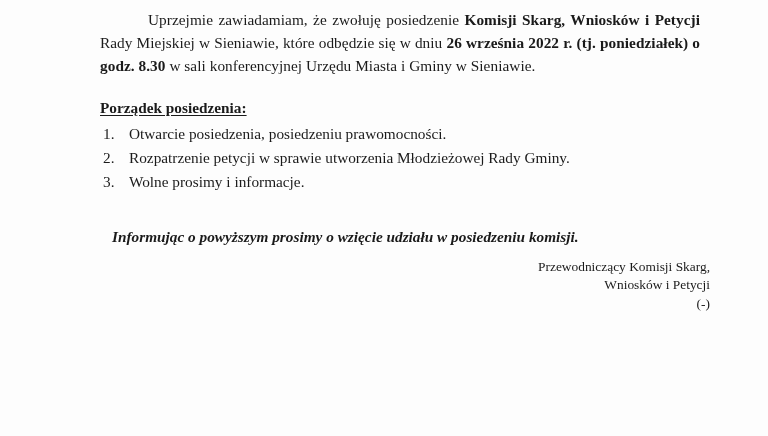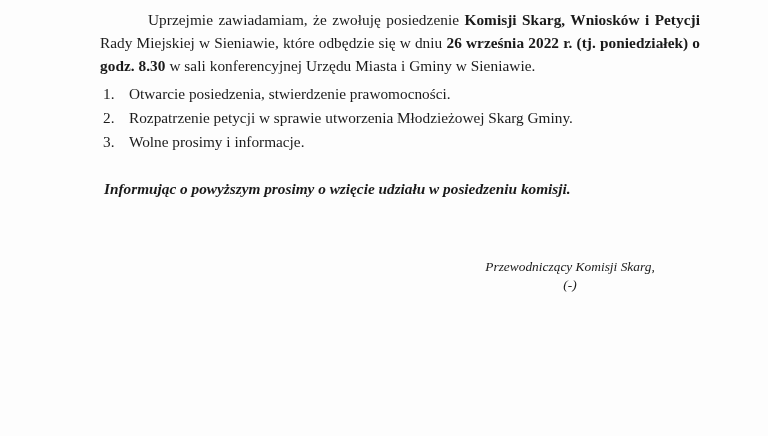--- a/index.html
+++ b/index.html
@@ -85,72 +85,73 @@
     padding-left: 3px;
     box-sizing: border-box;
   }
 
   .agenda-text {
     flex: 1 1 auto;
   }
 
   
   .closing-note {
-    margin: 4px;
+    margin: 12px;
     padding-top: 22px;
     font-size: 15.3px;
     line-height: 21px;
     font-weight: bold;
     font-style: italic;
   }
 
   
   .signature-block {
     position: absolute;
     left: 430px;
     top: 258px;
     width: 280px;
-    text-align: center;
+    text-align: right;
     font-size: 13.4px;
     line-height: 18.4px;
-    font-style: italic;
   }
 
   .signature-line {
     display: block;
     white-space: nowrap;
   }
 </style>
 </head>
 <body>
 
 <div class="page">
 
   <div class="content">
 
     <p class="intro-paragraph"><span>Uprzejmie zawiadamiam, że zwołuję posiedzenie </span><span class="b">Komisji Skarg, Wniosków i Petycji</span><span> Rady Miejskiej w Sieniawie, które odbędzie się w dniu </span><span class="b">26 września 2022 r. (tj. poniedziałek) o godz. 8.30</span><span> w sali konferencyjnej Urzędu Miasta i Gminy w Sieniawie.</span></p>
 
+    <p class="agenda-heading">Porządek posiedzenia:</p>
 
     <ol class="agenda-list">
       <li class="agenda-item">
         <span class="agenda-number">1.</span>
-        <span class="agenda-text">Otwarcie posiedzenia, stwierdzenie prawomocności.</span>
+        <span class="agenda-text">Otwarcie posiedzenia, posiedzeniu prawomocności.</span>
       </li>
       <li class="agenda-item">
         <span class="agenda-number">2.</span>
-        <span class="agenda-text">Rozpatrzenie petycji w sprawie utworzenia Młodzieżowej Skarg Gminy.</span>
+        <span class="agenda-text">Rozpatrzenie petycji w sprawie utworzenia Młodzieżowej Rady Gminy.</span>
       </li>
       <li class="agenda-item">
         <span class="agenda-number">3.</span>
         <span class="agenda-text">Wolne prosimy i informacje.</span>
       </li>
     </ol>
 
     <p class="closing-note">Informując o powyższym prosimy o wzięcie udziału w posiedzeniu komisji.</p>
 
   </div>
 
   <div class="signature-block">
     <span class="signature-line">Przewodniczący Komisji Skarg,</span>
+    <span class="signature-line">Wniosków i Petycji</span>
     <span class="signature-line">(-)</span>
   </div>
 
 </div>
 
 </body></html>

